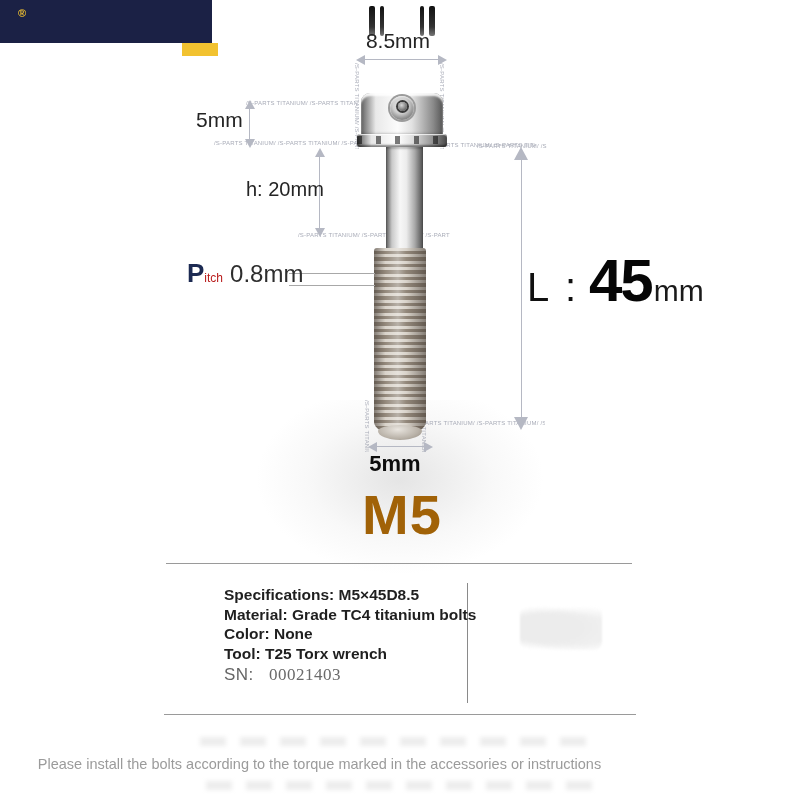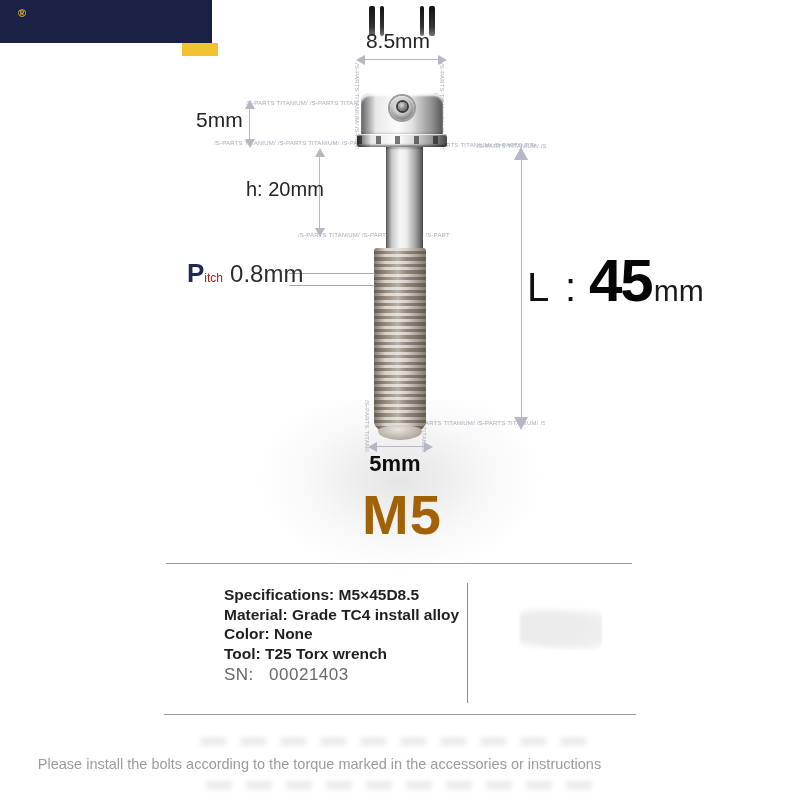--- a/index.html
+++ b/index.html
@@ -81,21 +81,21 @@
     font-size:22px;font-weight:700;color:#0d0d0d;z-index:4;}
   .size-label{position:absolute;left:352px;top:482px;width:100px;text-align:center;
     font-size:56px;font-weight:800;color:#a16207;letter-spacing:1px;z-index:4;}
 
   
   .rule{position:absolute;height:1px;background:#9a9a9a;z-index:4;}
   .vrule{position:absolute;width:1px;background:#8a8a8a;z-index:4;}
   .spec-block{position:absolute;left:180px;top:585px;width:285px;z-index:4;margin-left:44px;}
   .spec-line{font-size:15.5px;font-weight:700;color:#1f1f1f;line-height:19.5px;margin:0;}
   .sn-line{font-size:17px;color:#666;margin-top:2px;letter-spacing:0.5px;}
-  .sn-line .sn-val{margin-left:10px;color:#6a6a6a;}
+  .sn-line .sn-val{margin-left:10px;color:#6a6a6a;font-family:Liberation Serif, serif;}
   .titanium-wm{position:absolute;left:502px;top:652px;font-size:21px;font-weight:800;
     color:#b9b9b9;letter-spacing:4px;z-index:4;}
   .ghost-logo{position:absolute;left:520px;top:606px;width:82px;height:44px;z-index:2;
     background:
       radial-gradient(ellipse at 30% 50%, #ececec 0%, #ececec 45%, rgba(255,255,255,0) 70%),
       radial-gradient(ellipse at 72% 55%, #efefef 0%, #efefef 40%, rgba(255,255,255,0) 70%);
     border-radius:8px;filter:blur(1px);}
 
   
   .footer-note{position:absolute;left:0;top:756px;width:639px;text-align:center;
@@ -177,21 +177,21 @@
   <div class="bottom-dia">5mm</div>
 
   <div class="size-label">M5</div>
 
   <div class="rule" style="left:166px;top:563px;width:466px;"></div>
   <div class="rule" style="left:164px;top:714px;width:472px;"></div>
   <div class="vrule" style="left:467px;top:583px;height:120px;"></div>
 
   <div class="spec-block">
     <p class="spec-line">Specifications: M5×45D8.5</p>
-    <p class="spec-line">Material: Grade TC4 install alloy</p>
+    <p class="spec-line">Material: Grade TC4 titanium bolts</p>
     <p class="spec-line">Color: None</p>
     <p class="spec-line">Tool: T25 Torx wrench</p>
     <div class="sn-line">
       <span>SN:</span>
       <span class="sn-val">00021403</span>
     </div>
   </div>
 
   <div class="ghost-logo"></div>
 

